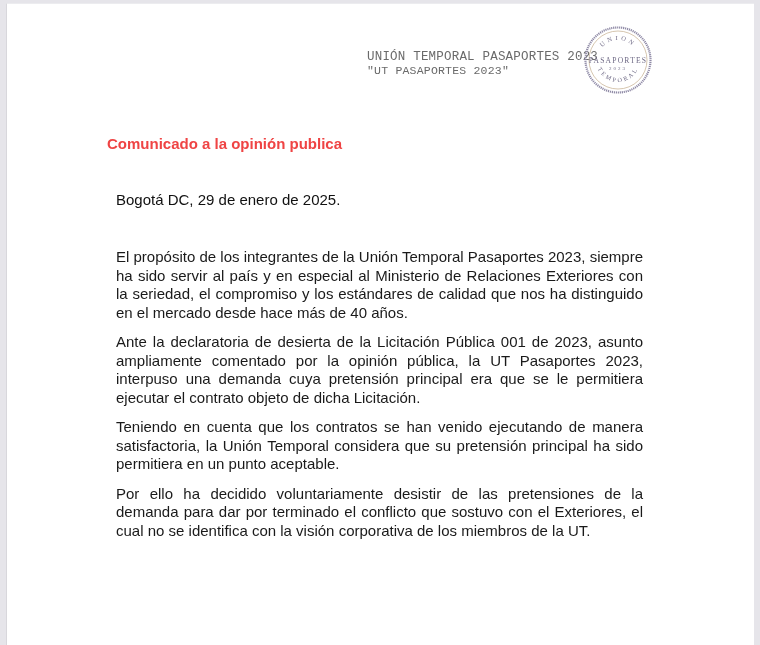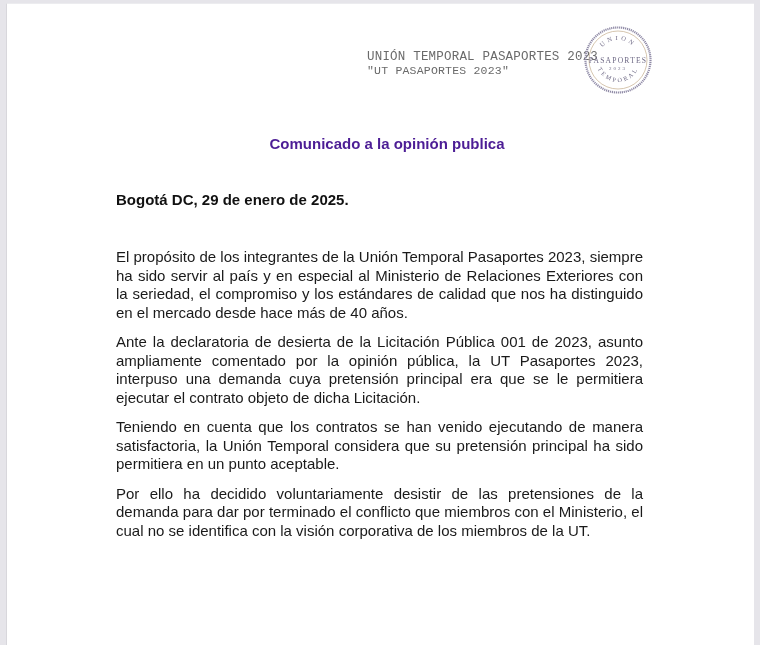--- a/index.html
+++ b/index.html
@@ -26,27 +26,26 @@
     }
     .lh-line1 { font-size: 12.5px; line-height: 14px; white-space: nowrap; }
     .lh-line2 { font-size: 11.5px; line-height: 13px; white-space: nowrap; }
     .seal {
       position: absolute;
       left: 577px; top: 22px; width: 68px; height: 68px;
     }
     .title {
       position: absolute;
       left: 100px; width: 560px; top: 131px;
-      text-align: center;
-      font-weight: bold; font-size: 15px; color: #4c1d95;
+      font-weight: bold; font-size: 15px; color: #ef4444;
     }
     .dateline {
       position: absolute;
       left: 109px; top: 187px;
-      font-weight: bold; font-size: 15px; color: #111;
+      font-weight: normal; font-size: 15px; color: #111;
     }
     .body {
       position: absolute;
       left: 109px; width: 543px; top: 244px;
       font-size: 15px; line-height: 18.5px; color: #1a1a1a;
     }
     .body p {
       margin: 0 16px 11px 0;
       text-align: justify;
       text-align-last: left;
@@ -80,16 +79,16 @@
   </svg>
 
   <div class="title">Comunicado a la opinión publica</div>
 
   <div class="dateline">Bogotá DC, 29 de enero de 2025.</div>
 
   <div class="body">
     <p>El propósito de los integrantes de la Unión Temporal Pasaportes 2023, siempre ha sido servir al país y en especial al Ministerio de Relaciones Exteriores con la seriedad, el compromiso y los estándares de calidad que nos ha distinguido en el mercado desde hace más de 40 años.</p>
     <p>Ante la declaratoria de desierta de la Licitación Pública 001 de 2023, asunto ampliamente comentado por la opinión pública, la UT Pasaportes 2023, interpuso una demanda cuya pretensión principal era que se le permitiera ejecutar el contrato objeto de dicha Licitación.</p>
     <p>Teniendo en cuenta que los contratos se han venido ejecutando de manera satisfactoria, la Unión Temporal considera que su pretensión principal ha sido permitiera en un punto aceptable.</p>
-    <p>Por ello ha decidido voluntariamente desistir de las pretensiones de la demanda para dar por terminado el conflicto que miembros con el Ministerio, el cual no se identifica con la visión corporativa de los miembros de la UT.</p>
+    <p>Por ello ha decidido voluntariamente desistir de las pretensiones de la demanda para dar por terminado el conflicto que sostuvo con el Exteriores, el cual no se identifica con la visión corporativa de los miembros de la UT.</p>
   </div>
 
 </div>
 
 </body></html>

